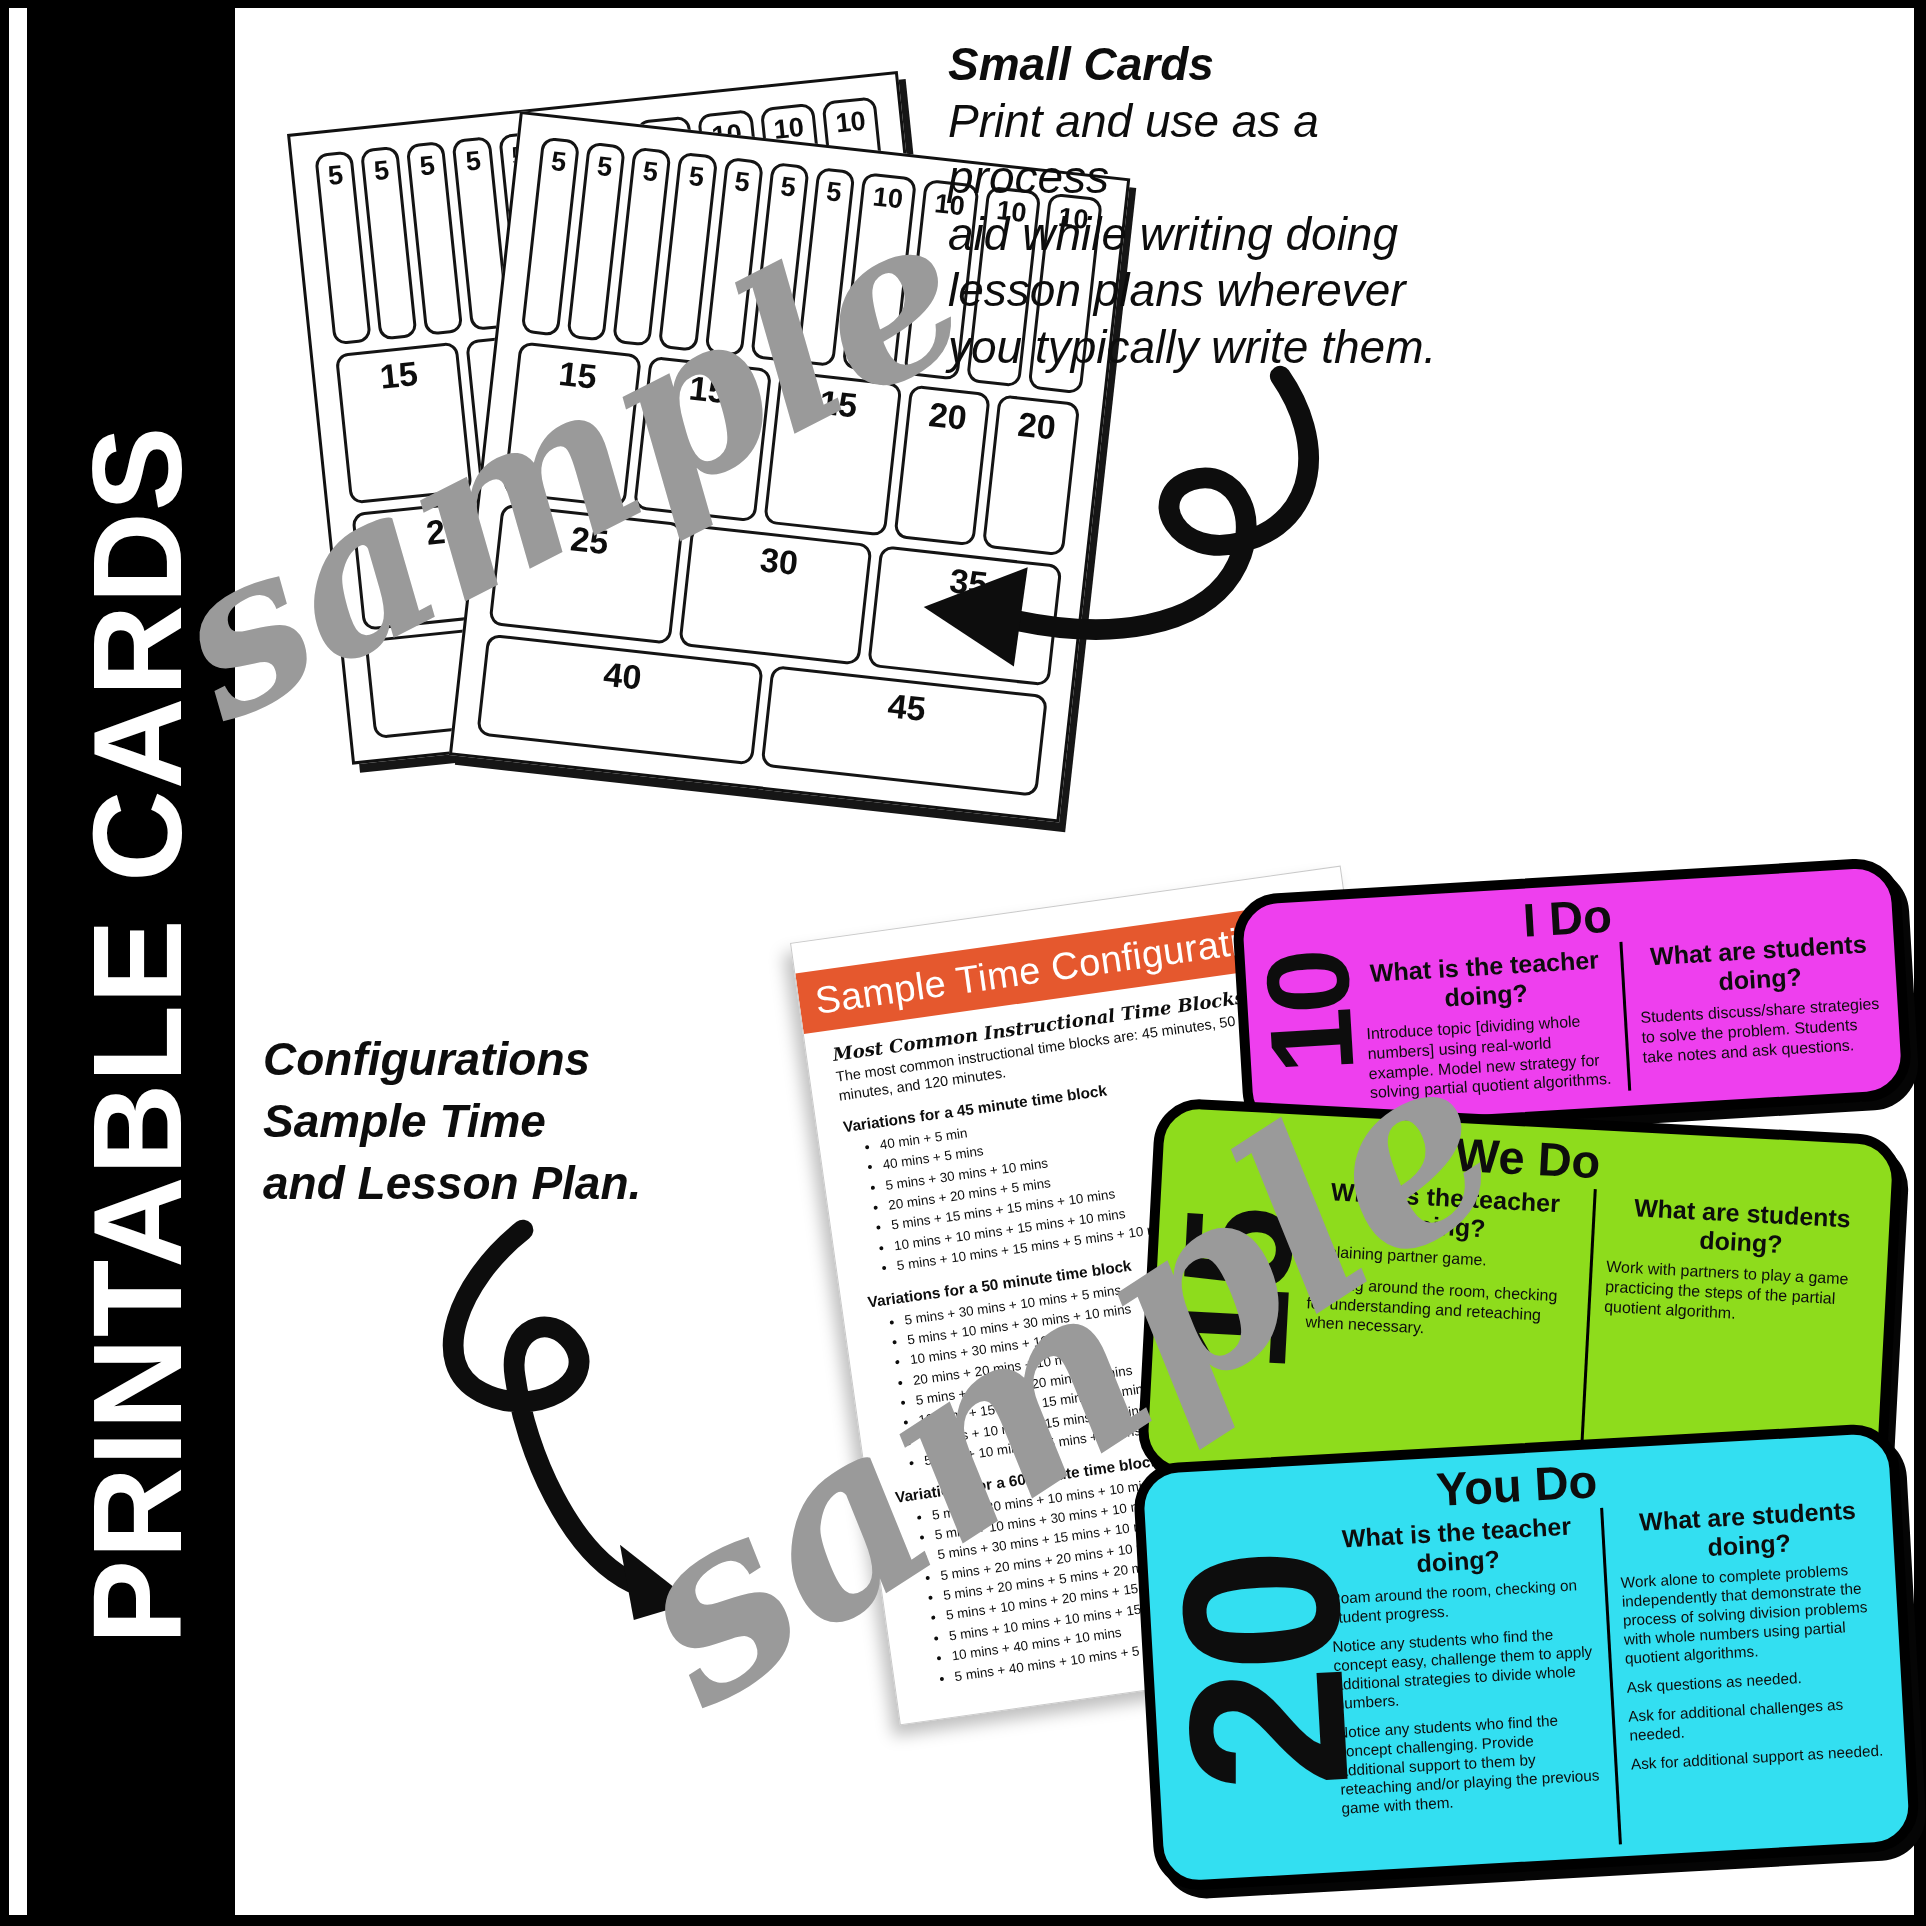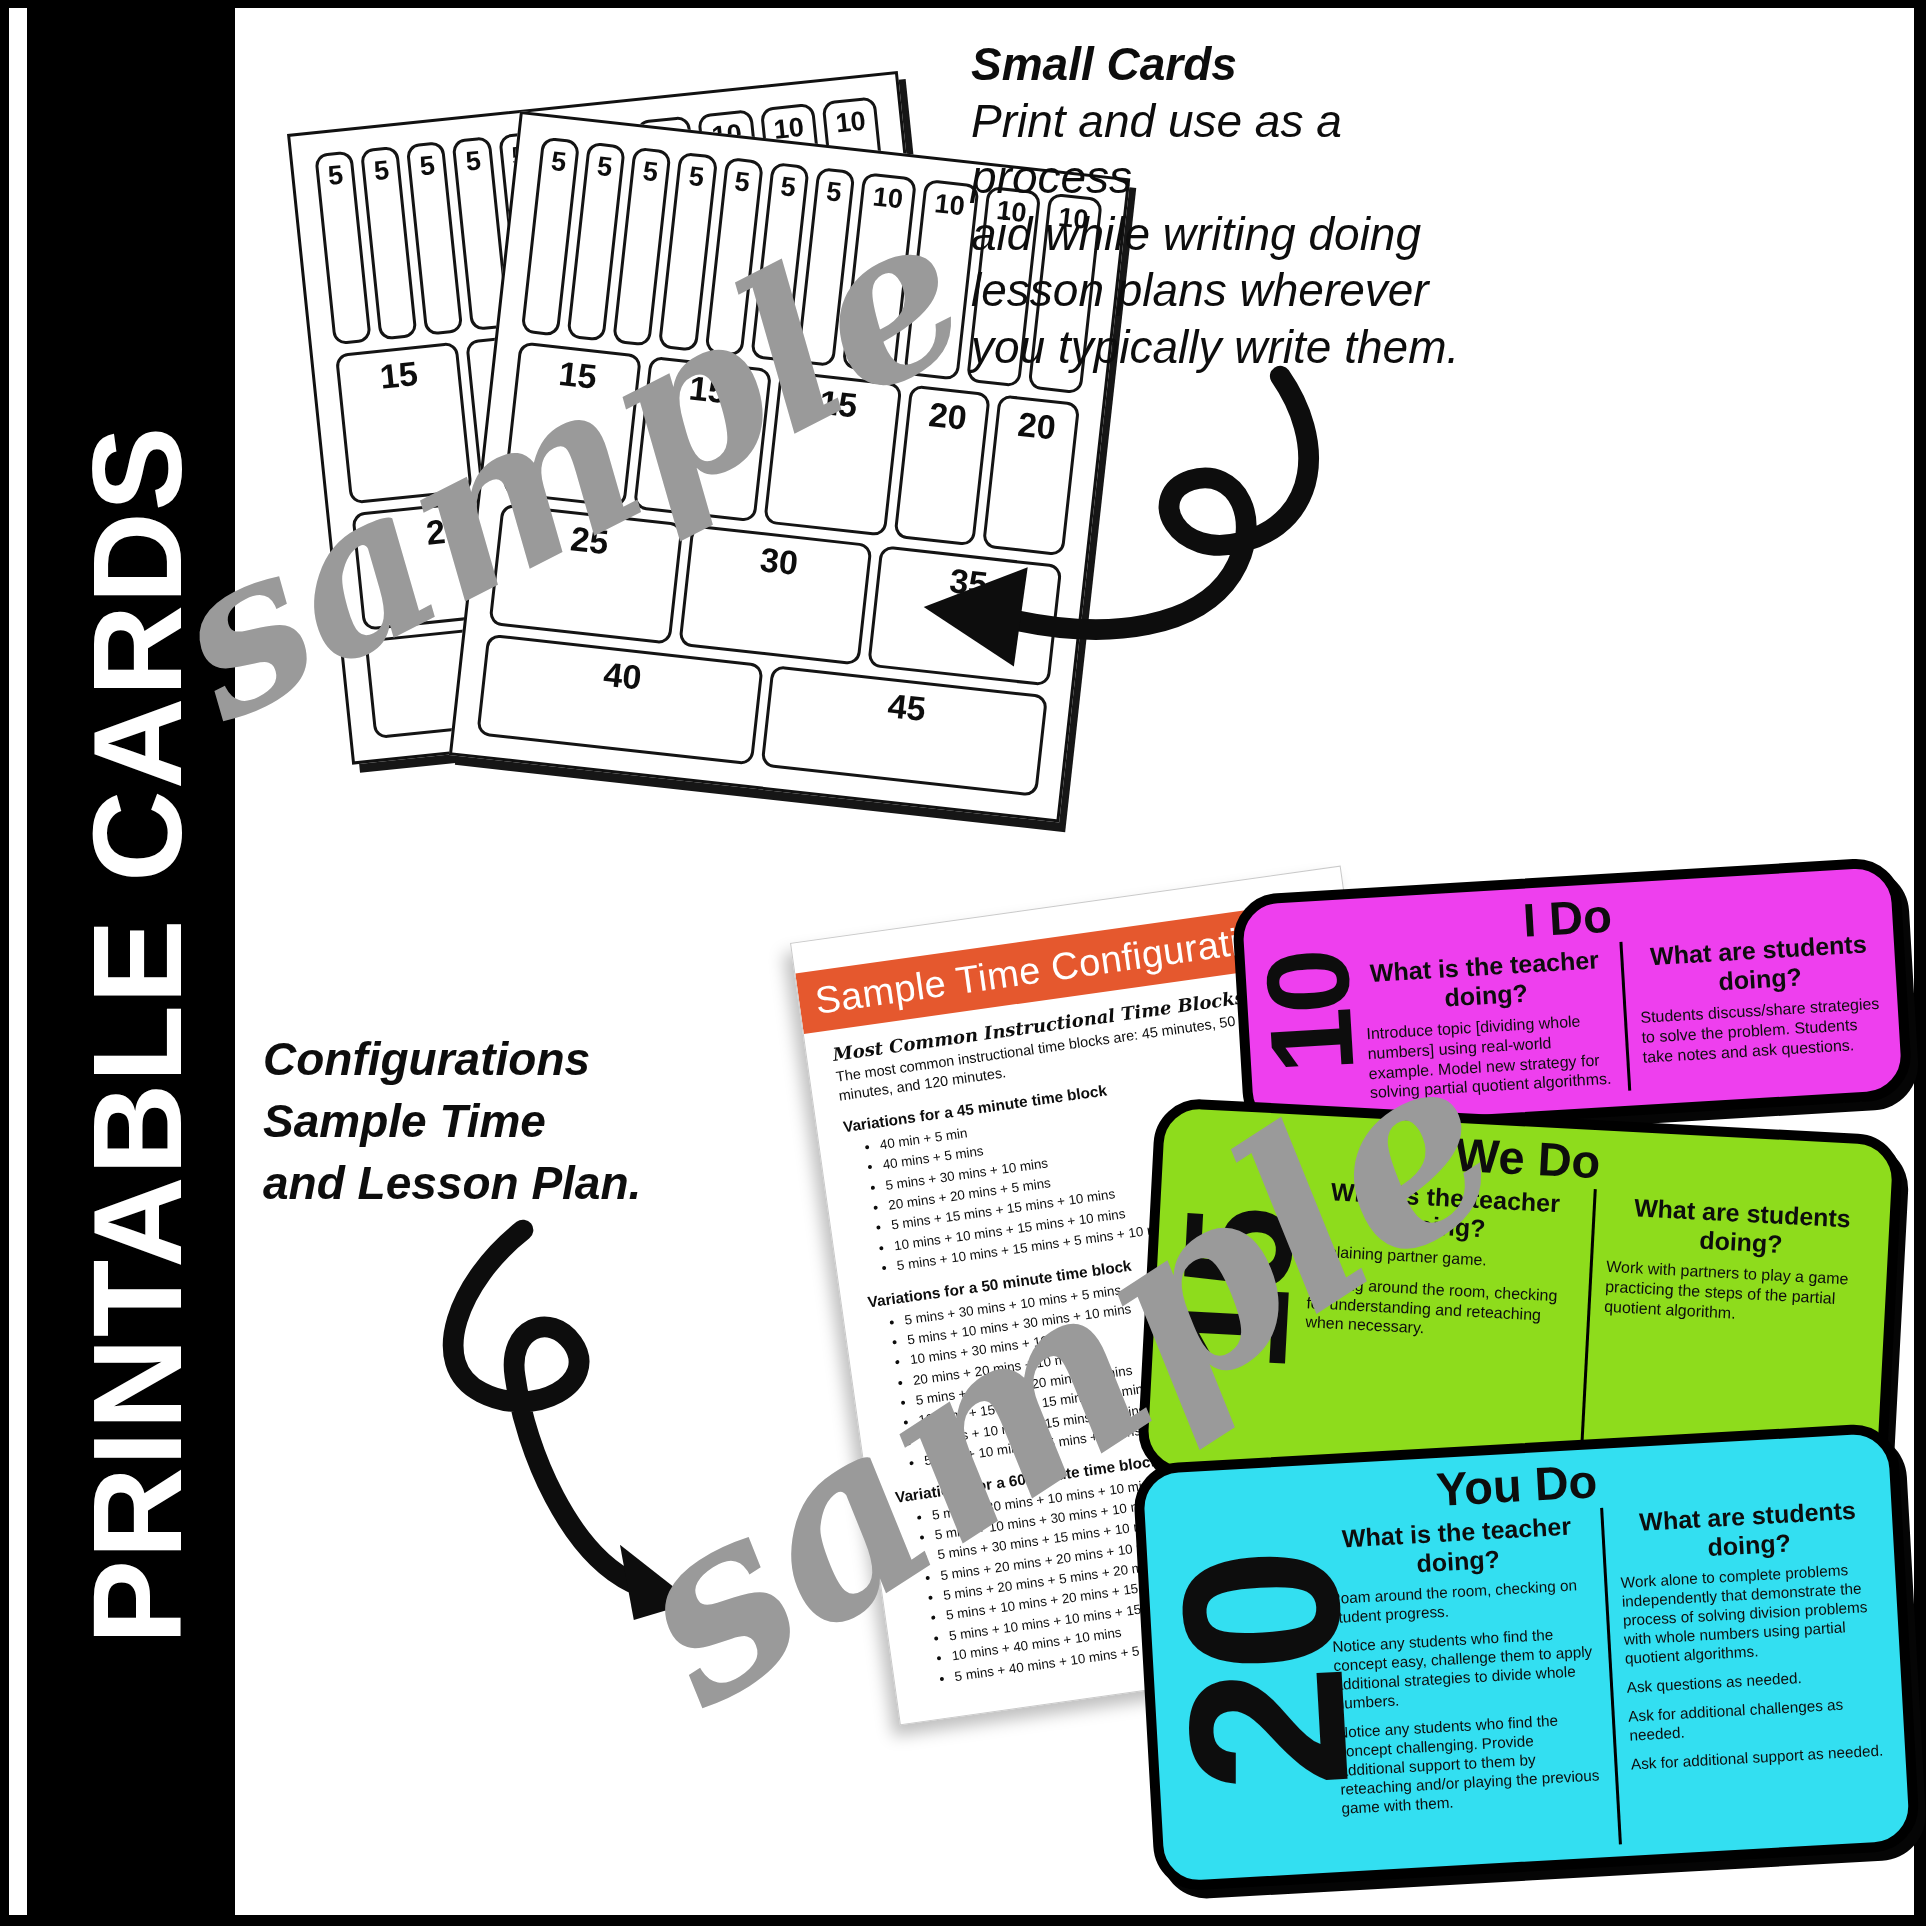--- a/index.html
+++ b/index.html
@@ -37,21 +37,21 @@
   .srow2 .mc,.srow3 .mc,.srow4 .mc{font-size:34px;}
   .w5{flex:1;}
   .w10{flex:1.5;}
   .w15{flex:1.55;}
   .w20{flex:1;}
   .w25,.w30,.w35{flex:1;}
   .w40,.w45{flex:1;}
 
   
   .note{position:absolute;font-style:italic;line-height:1.23;}
-  .note-small-cards{left:948px;top:36px;width:535px;font-size:46px;margin-left:23px;}
+  .note-small-cards{left:948px;top:36px;width:535px;font-size:46px;}
   .note-heading{font-weight:700;}
   .note-config{left:263px;top:1028px;width:515px;font-size:46px;font-weight:700;line-height:1.35;}
 
   
   .arrow-svg{position:absolute;overflow:visible;}
   .arrow1{left:879px;top:292px;}
   .arrow2{left:424px;top:1226px;}
 
   
   .watermark{position:absolute;color:#9a9a9a;font-family:"DejaVu Serif",serif;

